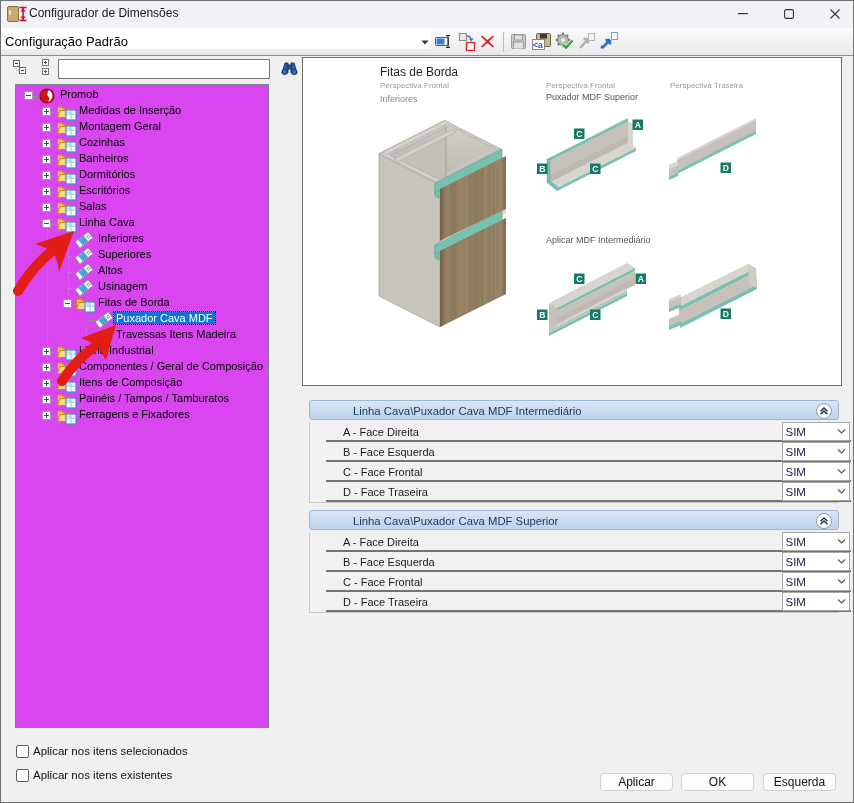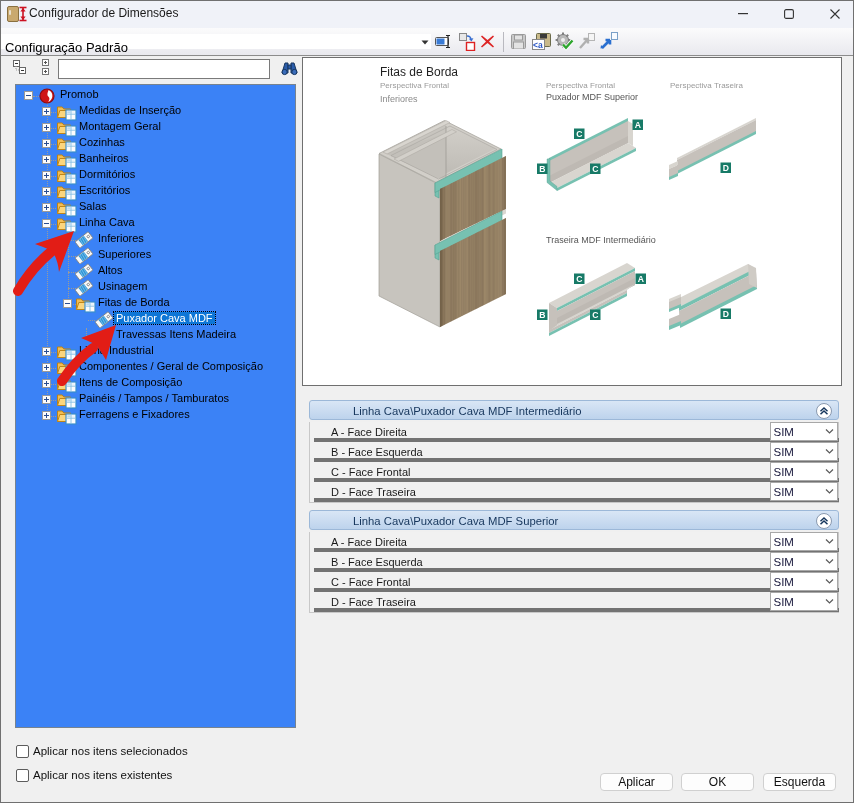--- a/index.html
+++ b/index.html
@@ -5,40 +5,40 @@
 html,body{margin:0;padding:0;}
 *{box-sizing:border-box;}
 body{width:854px;height:803px;overflow:hidden;font-family:"Liberation Sans",sans-serif;}
 .win{position:absolute;left:0;top:0;width:854px;height:803px;background:#f0f0f0;box-shadow:inset 0 0 0 1px #707070;}
 .abs{position:absolute;}
 
 .titlebar{position:absolute;left:1px;top:1px;width:852px;height:27px;background:#f0f2f8;}
 .title{position:absolute;left:28px;top:5px;font-size:12px;color:#191919;}
 
 .toolbar{position:absolute;left:1px;top:28px;width:852px;height:28px;background:linear-gradient(#fbfbfc,#e9e9ee);border-bottom:1px solid #8c8c8c;}
-.combo{position:absolute;left:0px;top:6px;width:430px;height:15px;background:#fff;}
+.combo{position:absolute;left:0px;top:0px;width:430px;height:21px;background:#fff;}
 .combotext{position:absolute;left:4px;top:6px;font-size:13px;color:#000;}
 .sep{position:absolute;left:502px;top:4px;width:1px;height:20px;background:#b9b9bf;}
 
 .searchbox{position:absolute;left:58px;top:59px;width:212px;height:20px;background:#fff;border:1px solid #7a7a7a;}
-.treebox{position:absolute;left:15px;top:84px;width:281px;height:644px;background:#3b82f6;border:1px solid #77838f;}
+.treebox{position:absolute;left:15px;top:84px;width:254px;height:644px;background:#d946ef;border:1px solid #77838f;}
 .trow{position:absolute;font-size:11px;color:#000;white-space:nowrap;}
 .dotv{position:absolute;border-left:1px dotted #9a9a9a;width:0;}
 .doth{position:absolute;border-top:1px dotted #9a9a9a;height:0;}
 .ebox{position:absolute;width:9px;height:9px;background:#fcfcfc;border:1px solid #999;}
 .ebox:after{content:"";position:absolute;left:1px;top:3px;width:5px;height:1px;background:#2b4d8e;}
 .ebox.plus:before{content:"";position:absolute;left:3px;top:1px;width:1px;height:5px;background:#2b4d8e;}
 .sel{background:#0e76d6;color:#fff;outline:1px dotted #000;padding:0 2px;}
 
 .preview{position:absolute;left:302px;top:57px;width:540px;height:329px;background:#fff;border:1px solid #6f6f6f;}
 
 .ghead{position:absolute;width:530px;height:20px;background:linear-gradient(#d9e6f5,#bdd3ec);border:1px solid #9cb8d8;border-radius:3px;}
 .ghead .t{position:absolute;left:7px;top:4px;font-size:11.3px;color:#16365c;margin-left:36px;}
 .grows{position:absolute;width:530px;background:#f1f1f1;border:1px solid #c8c8c8;border-top:none;}
-.prow{position:absolute;left:4px;width:525px;height:20px;border-bottom:4px solid #737373;text-align:right;}
+.prow{position:absolute;left:16px;width:525px;height:20px;border-bottom:2px solid #737373;text-align:right;}
 .prow .lbl{position:absolute;left:17px;top:4px;font-size:11px;color:#1a1a1a;}
 .dd{position:absolute;left:456px;top:0px;width:68px;height:19px;background:#fff;border:1px solid #a8a8a8;}
 .dd .v{position:absolute;left:2.5px;top:3px;font-size:11.5px;color:#16163a;}
 .dd svg{position:absolute;right:3px;top:5px;}
 .collbtn{position:absolute;right:6px;top:2px;width:16px;height:16px;border-radius:50%;background:#fff;border:1px solid #8a9ab0;}
 
 .cb{position:absolute;width:13px;height:13px;background:#fff;border:1px solid #5c5c5c;border-radius:2px;}
 .cblbl{position:absolute;font-size:11.5px;color:#111;}
 .btn{position:absolute;height:18px;background:#fdfdfd;border:1px solid #d0d0d0;border-radius:4px;font-size:12px;color:#111;text-align:center;line-height:16px;}
 </style>
@@ -388,21 +388,21 @@
   </svg>
 
   <div class="preview" id="preview">
 
 <div class="abs" style="left:77px;top:7px;font-size:12px;color:#1f1f1f;">Fitas de Borda</div>
 <div class="abs" style="left:77px;top:23px;font-size:8px;color:#9a9a9a;">Perspectiva Frontal</div>
 <div class="abs" style="left:77px;top:36px;font-size:9px;color:#8a8a8a;">Inferiores</div>
 <div class="abs" style="left:243px;top:23px;font-size:8px;color:#9a9a9a;">Perspectiva Frontal</div>
 <div class="abs" style="left:243px;top:34px;font-size:9px;color:#555;">Puxador MDF Superior</div>
 <div class="abs" style="left:367px;top:23px;font-size:8px;color:#9a9a9a;">Perspectiva Traseira</div>
-<div class="abs" style="left:243px;top:177px;font-size:9px;color:#555;">Traseira MDF Intermediário</div>
+<div class="abs" style="left:243px;top:177px;font-size:9px;color:#555;">Aplicar MDF Intermediário</div>
 <svg class="abs" style="left:-303px;top:-58px" width="854" height="803" viewBox="0 0 854 803">
 <defs>
 <linearGradient id="intg" x1="0" y1="0" x2="0" y2="1">
 <stop offset="0" stop-color="#d3d0ca"></stop>
             <stop offset="1" stop-color="#bdbab4"></stop>
 </linearGradient>
 </defs>
 
 <polygon points="379,154 440,185 440,327 379,296" fill="#c7c4be"></polygon>
 <polygon points="379,154 440,185 440,327 379,296" fill="none" stroke="#a09d97" stroke-width="0.7"></polygon>

